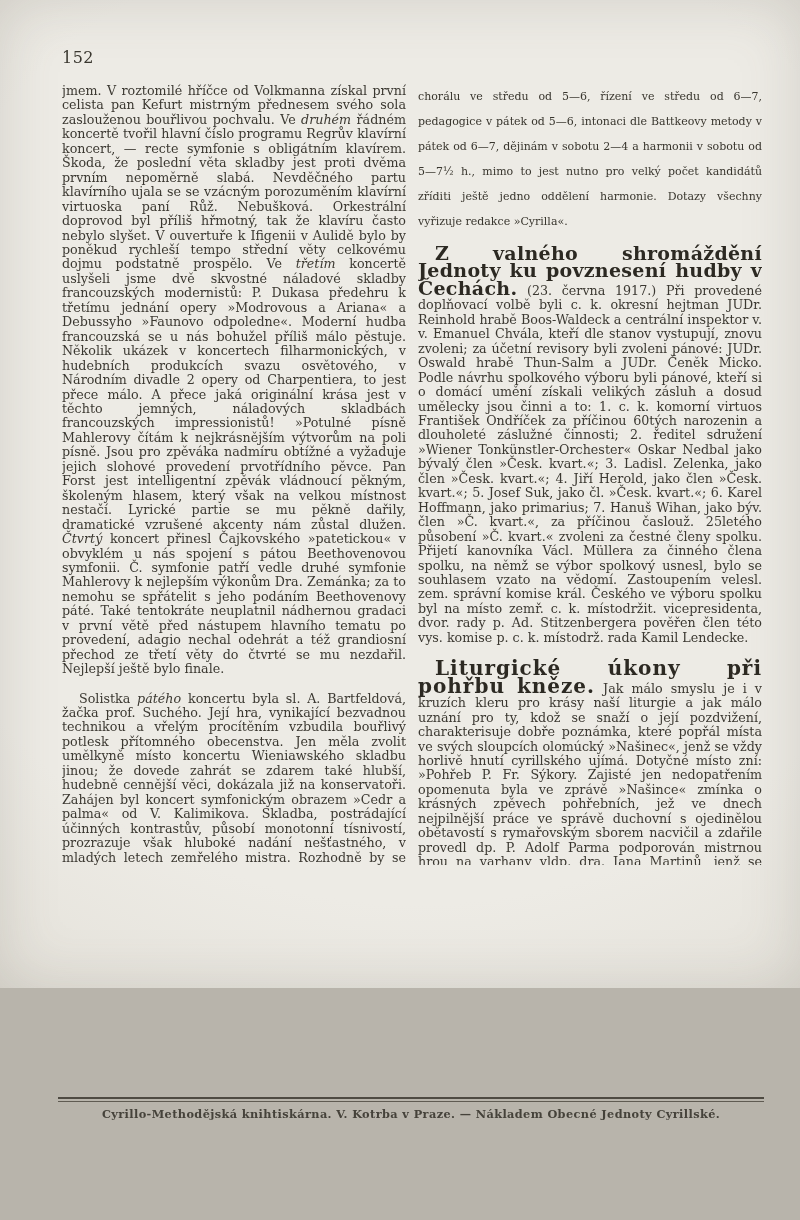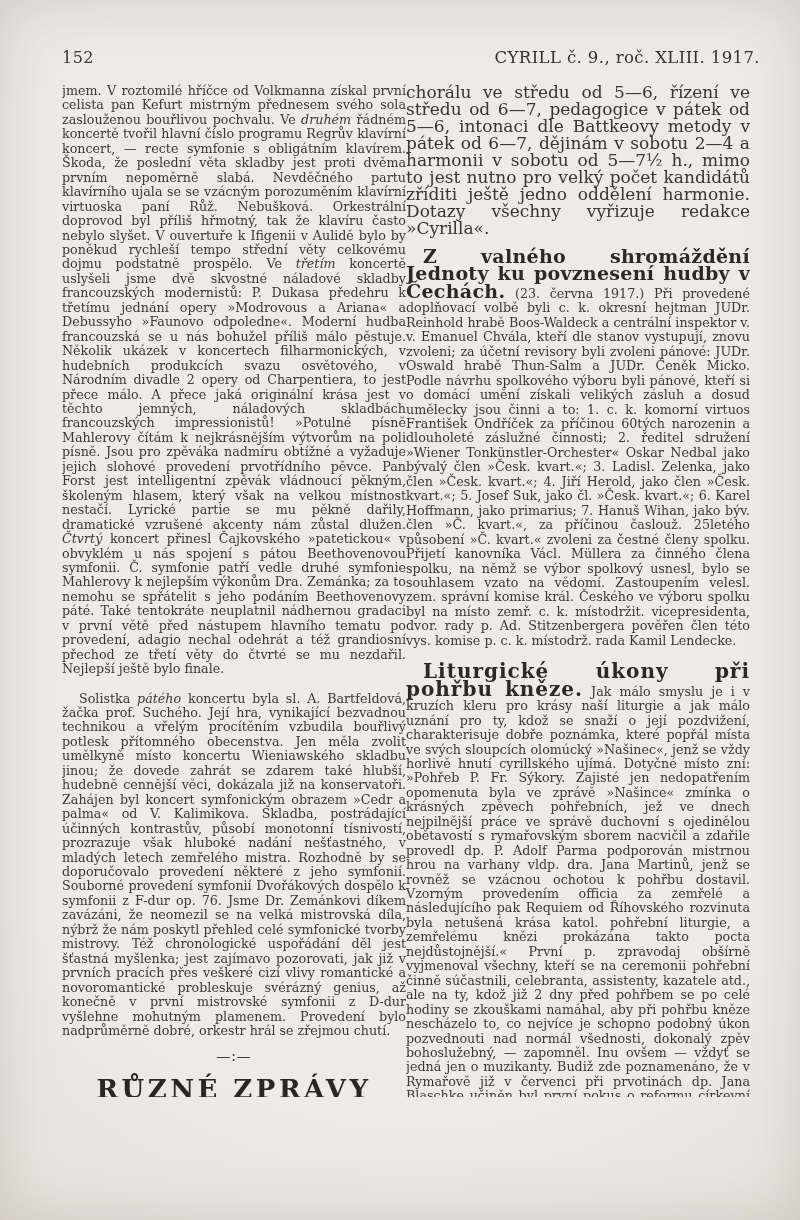--- a/index.html
+++ b/index.html
@@ -4,50 +4,50 @@
 <style>
   html,body{margin:0;padding:0;}
   body{
     width:800px;height:1220px;
     background:#b8b4ab;
     font-family:"DejaVu Serif","Liberation Serif",serif;
     overflow:hidden;
   }
   .page{
     position:relative;
-    width:800px;height:1220px;
+    width:800px;height:988px;
     background:
       radial-gradient(ellipse 120% 90% at 52% 42%, #edebe5 55%, #e3e0d8 82%, #d6d2c8 100%);
     color:#3b3831;
     box-shadow:inset 0 0 60px rgba(90,85,70,.18);
   }
   
   .header{
     position:absolute;top:48px;left:62px;right:40px;
     display:flex;justify-content:space-between;align-items:baseline;
   }
   .page-num{font-size:16px;letter-spacing:.5px;color:#3a372f;}
   .journal-title{font-size:16.5px;letter-spacing:.4px;color:#343129;}
   
   .columns{
     position:absolute;top:84px;left:62px;right:38px;bottom:123px;
-    display:flex;gap:0;overflow:hidden;
+    display:flex;gap:12px;overflow:hidden;
   }
   .col{width:344px;overflow:hidden;}
   .col p{
     margin:0;
     font-size:12.7px;line-height:14.45px;
     text-align:justify;
     color:#3b3831;
   }
   .col p.indent{text-indent:17px;}
   .col p + p{margin-top:15px;}
   .it{font-style:italic;}
   .big p, p.big{
-    font-size:17px;line-height:17px;
+    font-size:11px;line-height:25px;
     color:#38352d;
   }
   .big-lead{font-weight:bold;font-size:19px;color:#2c2922;letter-spacing:.3px;}
   .news-head-lead{font-weight:bold;font-size:20px;color:#2c2922;letter-spacing:1px;}
   .divider{
     text-align:center;font-size:14px;letter-spacing:1px;
     margin:10px 0 6px 0;color:#3b3831;
   }
   .section-heading{
     text-align:center;
@@ -72,21 +72,20 @@
     color:#45423a;
   }
 </style>
 </head>
 <body>
 
 <div class="page">
 
   <div class="header">
     <span class="page-num">152</span>
-    <span class="journal-title">CYRILL č. 9., roč. XLIII. 1917.</span>
   </div>
 
   <div class="columns">
 
     <div class="col">
       <p><span>jmem. V roztomilé hříčce od Volkmanna získal první celista pan Kefurt mistrným přednesem svého sola zaslouženou bouřlivou pochvalu. Ve </span><span class="it">druhém</span><span> řádném koncertě tvořil hlavní číslo programu Regrův klavírní koncert, — recte symfonie s obligátním klavírem. Škoda, že poslední věta skladby jest proti dvěma prvním nepoměrně slabá. Nevděčného partu klavírního ujala se se vzácným porozuměním klavírní virtuoska paní Růž. Nebušková. Orkestrální doprovod byl příliš hřmotný, tak že klavíru často nebylo slyšet. V ouvertuře k Ifigenii v Aulidě bylo by poněkud rychleší tempo střední věty celkovému dojmu podstatně prospělo. Ve </span><span class="it">třetím</span><span> koncertě uslyšeli jsme dvě skvostné náladové skladby francouzských modernistů: P. Dukasa předehru k třetímu jednání opery »Modrovous a Ariana« a Debussyho »Faunovo odpoledne«. Moderní hudba francouzská se u nás bohužel příliš málo pěstuje. Několik ukázek v koncertech filharmonických, v hudebních produkcích svazu osvětového, v Národním divadle 2 opery od Charpentiera, to jest přece málo. A přece jaká originální krása jest v těchto jemných, náladových skladbách francouzských impressionistů! »Potulné písně Mahlerovy čítám k nejkrásnějším výtvorům na poli písně. Jsou pro zpěváka nadmíru obtížné a vyžaduje jejich slohové provedení prvotřídního pěvce. Pan Forst jest intelligentní zpěvák vládnoucí pěkným, školeným hlasem, který však na velkou místnost nestačí. Lyrické partie se mu pěkně dařily, dramatické vzrušené akcenty nám zůstal dlužen. </span><span class="it">Čtvrtý</span><span> koncert přinesl Čajkovského »patetickou« v obvyklém u nás spojení s pátou Beethovenovou symfonii. Č. symfonie patří vedle druhé symfonie Mahlerovy k nejlepším výkonům Dra. Zemánka; za to nemohu se spřátelit s jeho podáním Beethovenovy páté. Také tentokráte neuplatnil nádhernou gradaci v první větě před nástupem hlavního tematu po provedení, adagio nechal odehrát a též grandiosní přechod ze třetí věty do čtvrté se mu nezdařil. Nejlepší ještě bylo finale.</span></p>
       <p class="indent"><span>Solistka </span><span class="it">pátého</span><span> koncertu byla sl. A. Bartfeldová, žačka prof. Suchého. Její hra, vynikající bezvadnou technikou a vřelým procítěním vzbudila bouřlivý potlesk přítomného obecenstva. Jen měla zvolit umělkyně místo koncertu Wieniawského skladbu jinou; že dovede zahrát se zdarem také hlubší, hudebně cennější věci, dokázala již na konservatoři. Zahájen byl koncert symfonickým obrazem »Cedr a palma« od V. Kalimikova. Skladba, postrádající účinných kontrastův, působí monotonní tísnivostí, prozrazuje však hluboké nadání nešťastného, v mladých letech zemřelého mistra. Rozhodně by se doporučovalo provedení některé z jeho symfonií. Souborné provedení symfonií Dvořákových dospělo k symfonii z F-dur op. 76. Jsme Dr. Zemánkovi díkem zavázáni, že neomezil se na velká mistrovská díla, nýbrž že nám poskytl přehled celé symfonické tvorby mistrovy. Též chronologické uspořádání děl jest šťastná myšlenka; jest zajímavo pozorovati, jak již v prvních pracích přes veškeré cizí vlivy romantické a novoromantické probleskuje svérázný genius, až konečně v první mistrovské symfonii z D-dur vyšlehne mohutným plamenem. Provedení bylo nadprůměrně dobré, orkestr hrál se zřejmou chutí.</span></p>
 
       <div class="divider">—:—</div>
 
@@ -97,14 +96,18 @@
     <div class="col">
       <p class="big" style="margin-bottom:12px;"><span>chorálu ve středu od 5—6, řízení ve středu od 6—7, pedagogice v pátek od 5—6, intonaci dle Battkeovy metody v pátek od 6—7, dějinám v sobotu 2—4 a harmonii v sobotu od 5—7½ h., mimo to jest nutno pro velký počet kandidátů zříditi ještě jedno oddělení harmonie. Dotazy všechny vyřizuje redakce »Cyrilla«.</span></p>
 
       <p class="indent" style="margin-top:10px;"><span class="big-lead">Z valného shromáždění Jednoty ku povznesení hudby v Čechách.</span><span> (23. června 1917.) Při provedené doplňovací volbě byli c. k. okresní hejtman JUDr. Reinhold hrabě Boos-Waldeck a centrální inspektor v. v. Emanuel Chvála, kteří dle stanov vystupují, znovu zvoleni; za účetní revisory byli zvoleni pánové: JUDr. Oswald hrabě Thun-Salm a JUDr. Čeněk Micko. Podle návrhu spolkového výboru byli pánové, kteří si o domácí umění získali velikých zásluh a dosud umělecky jsou činni a to: 1. c. k. komorní virtuos František Ondříček za příčinou 60tých narozenin a dlouholeté záslužné činnosti; 2. ředitel sdružení »Wiener Tonkünstler-Orchester« Oskar Nedbal jako bývalý člen »Česk. kvart.«; 3. Ladisl. Zelenka, jako člen »Česk. kvart.«; 4. Jiří Herold, jako člen »Česk. kvart.«; 5. Josef Suk, jako čl. »Česk. kvart.«; 6. Karel Hoffmann, jako primarius; 7. Hanuš Wihan, jako býv. člen »Č. kvart.«, za příčinou časlouž. 25letého působení »Č. kvart.« zvoleni za čestné členy spolku. Přijetí kanovníka Václ. Müllera za činného člena spolku, na němž se výbor spolkový usnesl, bylo se souhlasem vzato na vědomí. Zastoupením velesl. zem. správní komise král. Českého ve výboru spolku byl na místo zemř. c. k. místodržit. vicepresidenta, dvor. rady p. Ad. Stitzenbergera pověřen člen této vys. komise p. c. k. místodrž. rada Kamil Lendecke.</span></p>
 
       <p class="indent" style="margin-top:16px;"><span class="news-head-lead">Liturgické úkony při pohřbu kněze.</span><span> Jak málo smyslu je i v kruzích kleru pro krásy naší liturgie a jak málo uznání pro ty, kdož se snaží o její pozdvižení, charakterisuje dobře poznámka, které popřál místa ve svých sloupcích olomúcký »Našinec«, jenž se vždy horlivě hnutí cyrillského ujímá. Dotyčné místo zní: »Pohřeb P. Fr. Sýkory. Zajisté jen nedopatřením opomenuta byla ve zprávě »Našince« zmínka o krásných zpěvech pohřebních, jež ve dnech nejpilnější práce ve správě duchovní s ojedinělou obětavostí s rymařovským sborem nacvičil a zdařile provedl dp. P. Adolf Parma podporován mistrnou hrou na varhany vldp. dra. Jana Martinů, jenž se rovněž se vzácnou ochotou k pohřbu dostavil. Vzorným provedením officia za zemřelé a následujícího pak Requiem od Říhovského rozvinuta byla netušená krása katol. pohřební liturgie, a zemřelému knězi prokázána takto pocta nejdůstojnější.« První p. zpravodaj obšírně vyjmenoval všechny, kteří se na ceremonii pohřební činně súčastnili, celebranta, assistenty, kazatele atd., ale na ty, kdož již 2 dny před pohřbem se po celé hodiny se zkouškami namáhal, aby při pohřbu kněze nescházelo to, co nejvíce je schopno podobný úkon pozvednouti nad normál všednosti, dokonalý zpěv bohoslužebný, — zapomněl. Inu ovšem — vždyť se jedná jen o muzikanty. Budiž zde poznamenáno, že v Rymařově již v červenci při prvotinách dp. Jana Blaschke učiněn byl první pokus o reformu církevní hudby provedením Doušovy mše »In honorem Sti. Joannis Baptistae« s patřičnými vložkami od Blaschkeho a Esche, částečně z Graduálu Edice vatikánské pod řízením P. A. Parmy. Zpěváci i posluchači byli nadšeni pro nový způsob chrámové hudby.</span></p>
     </div>
 
   </div>
 
+  <div class="footer">
+    <div class="footer-rule"></div>
+    <div class="footer-text">Cyrillo-Methodějská knihtiskárna. V. Kotrba v Praze. — Nákladem Obecné Jednoty Cyrillské.</div>
+  </div>
 
 </div>
 
 </body></html>

